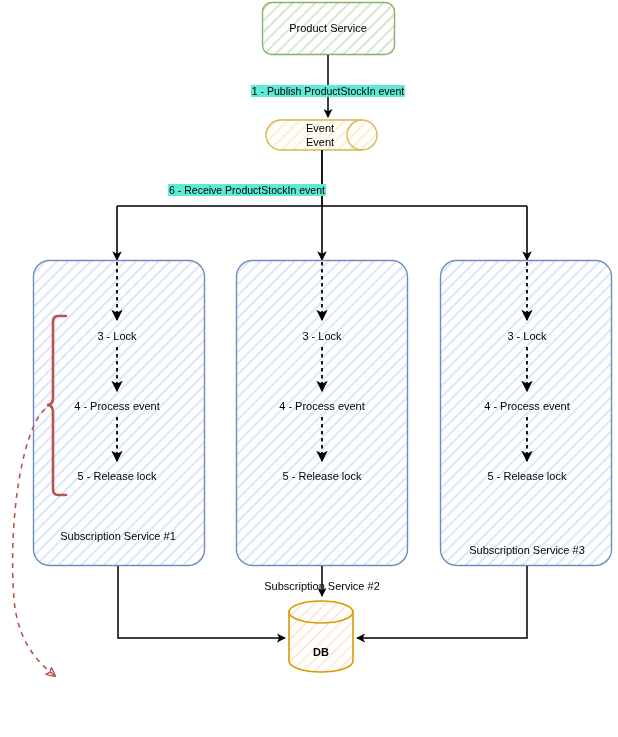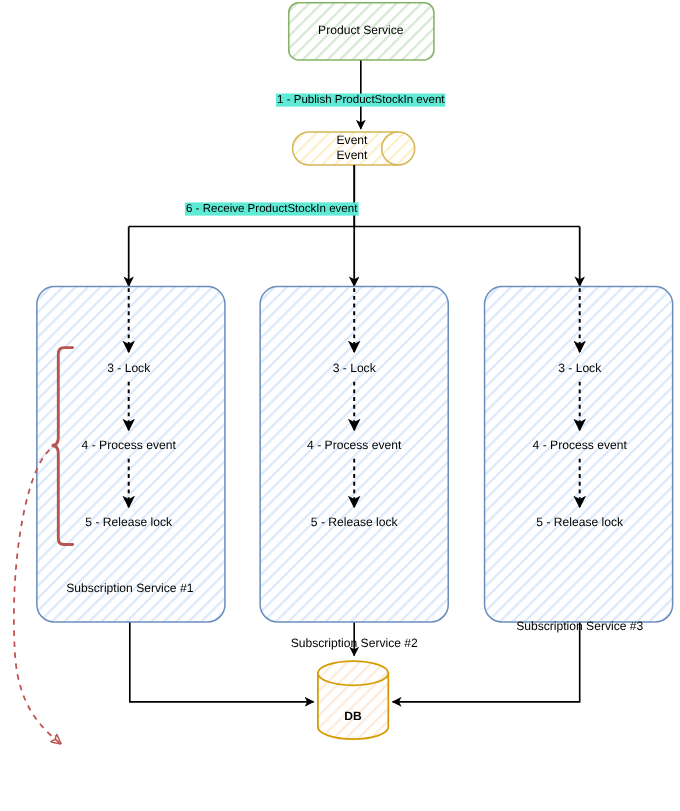--- a/index.html
+++ b/index.html
@@ -190,18 +190,18 @@
   <div class="lbl lbl-center" style="left:118px; top:536px;">Subscription Service #1</div>
 
   <div class="lbl lbl-center" style="left:322px; top:336px;">3 - Lock</div>
   <div class="lbl lbl-center" style="left:322px; top:406px;">4 - Process event</div>
   <div class="lbl lbl-center" style="left:322px; top:476px;">5 - Release lock</div>
   <div class="lbl lbl-center" style="left:322px; top:550px;margin-top:36px;">Subscription Service #2</div>
 
   <div class="lbl lbl-center" style="left:527px; top:336px;">3 - Lock</div>
   <div class="lbl lbl-center" style="left:527px; top:406px;">4 - Process event</div>
   <div class="lbl lbl-center" style="left:527px; top:476px;">5 - Release lock</div>
-  <div class="lbl lbl-center" style="left:527px; top:550px;margin-top:20px;">Subscription Service #3</div>
+  <div class="lbl lbl-center" style="left:527px; top:550px;">Subscription Service #3</div>
 
   <div class="lbl lbl-center" style="left:321px; top:652px;font-weight:bold;">DB</div>
 
 
 </div>
 
 </body></html>

